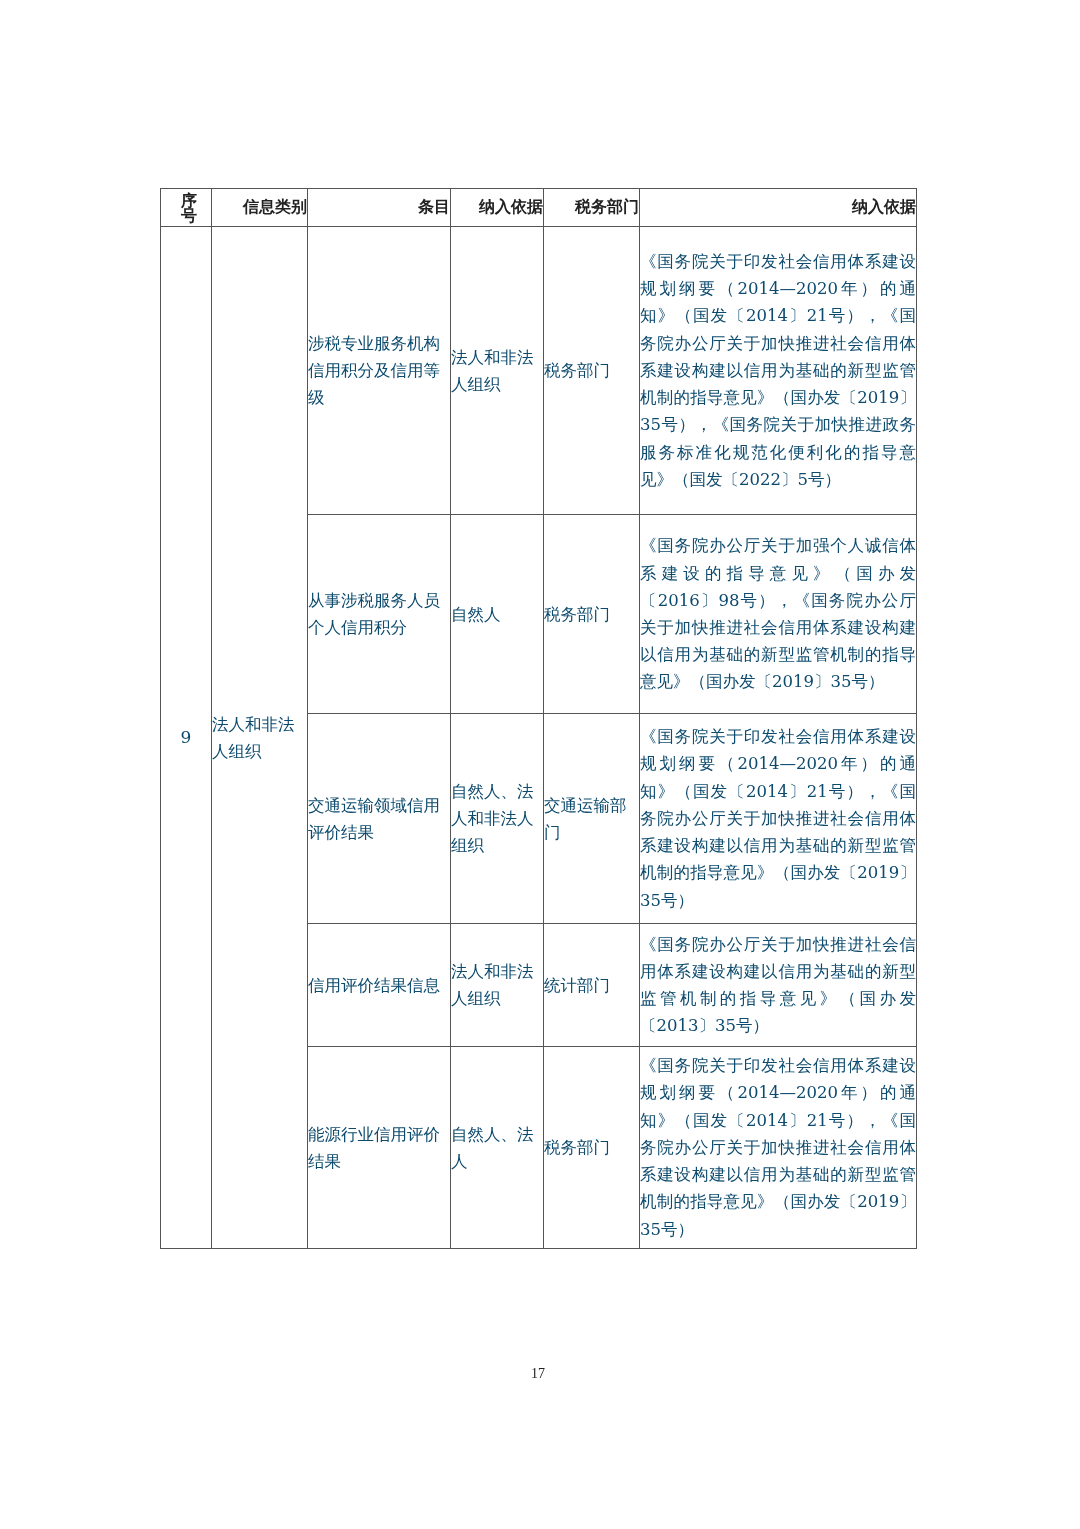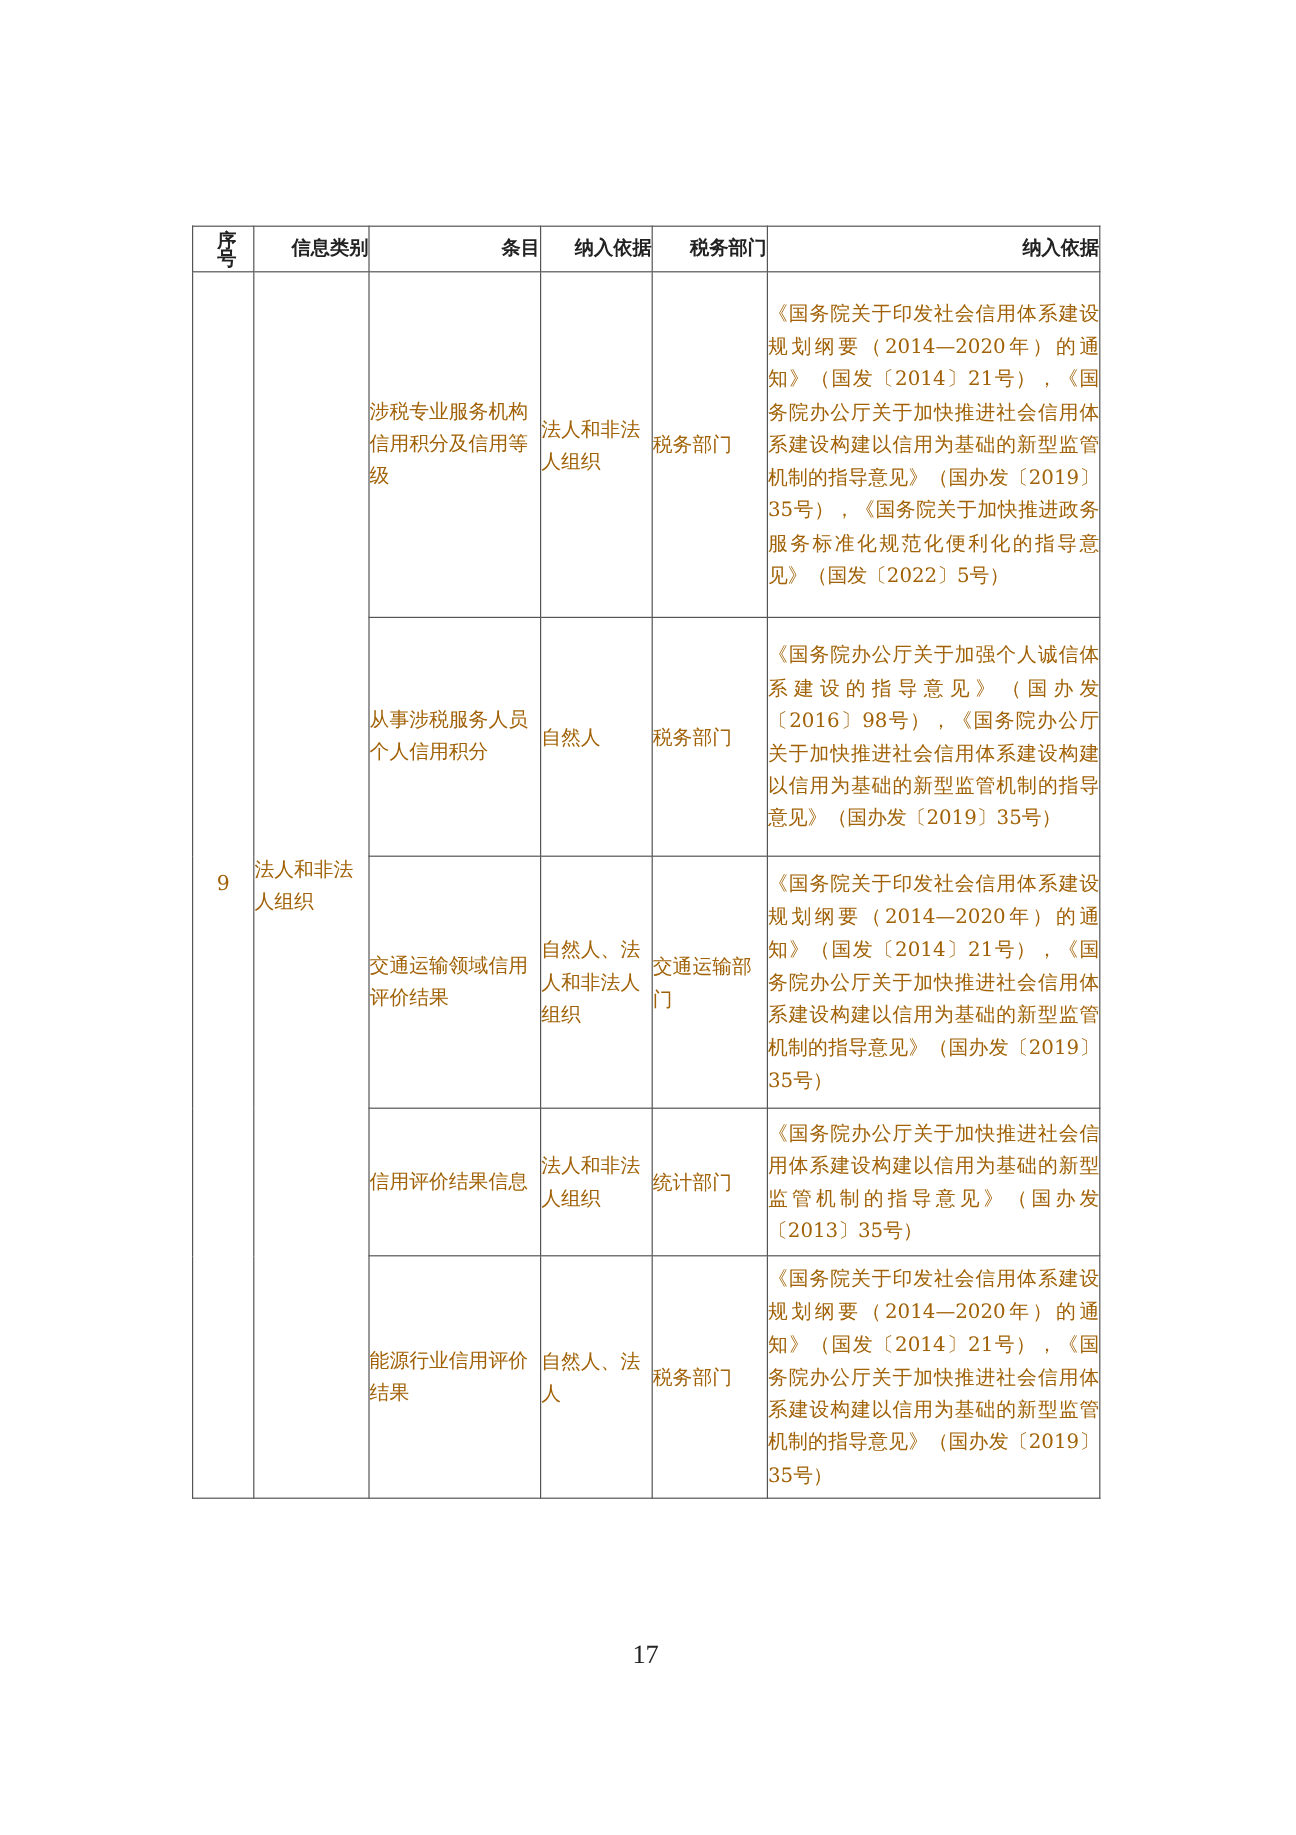--- a/index.html
+++ b/index.html
@@ -12,30 +12,30 @@
     border-collapse: collapse; table-layout: fixed;
   }
   table.doc-table th, table.doc-table td {
     border: 1.5px solid #555555; padding: 0; vertical-align: middle;
   }
   table.doc-table th {
     height: 37px; font-family: "DejaVu Sans", "Liberation Sans", sans-serif;
     font-weight: bold; font-size: 16px; color: #222222; text-align: right;
   }
   th.col-seq { font-size: 15px; line-height: 15px; }
-  td { font-size: 16.5px; line-height: 27px; color: #a16207; }
+  td { font-size: 16.5px; line-height: 27px; color: #0c4a6e; }
   td.seq { text-align: center; font-size: 17px; }
   td.cat { padding-left: 11px; padding-right: 6px; }
-  td.item { padding-left: 10px; padding-right: 8px; font-family: Liberation Mono, monospace; }
+  td.item { padding-left: 10px; padding-right: 8px; }
   td.nature { padding-left: 9px; padding-right: 4px; margin-top: 42px; }
   td.unit { padding-left: 10px; padding-right: 4px; }
   td.basis { padding: 7px 8px 7px 10px; line-height: 27.2px; text-align: justify; }
   .page-number {
     position: absolute; left: 0; width: 1076px; top: 1366px; text-align: center;
-    font-size: 22px; color: #222222; font-family: "Liberation Serif", "DejaVu Serif", serif;
+    font-size: 14px; color: #222222; font-family: "Liberation Serif", "DejaVu Serif", serif;
   }
 </style>
 </head>
 <body>
 
 <table class="doc-table">
   <colgroup>
     <col style="width:51px">
     <col style="width:96px">
     <col style="width:143px">

